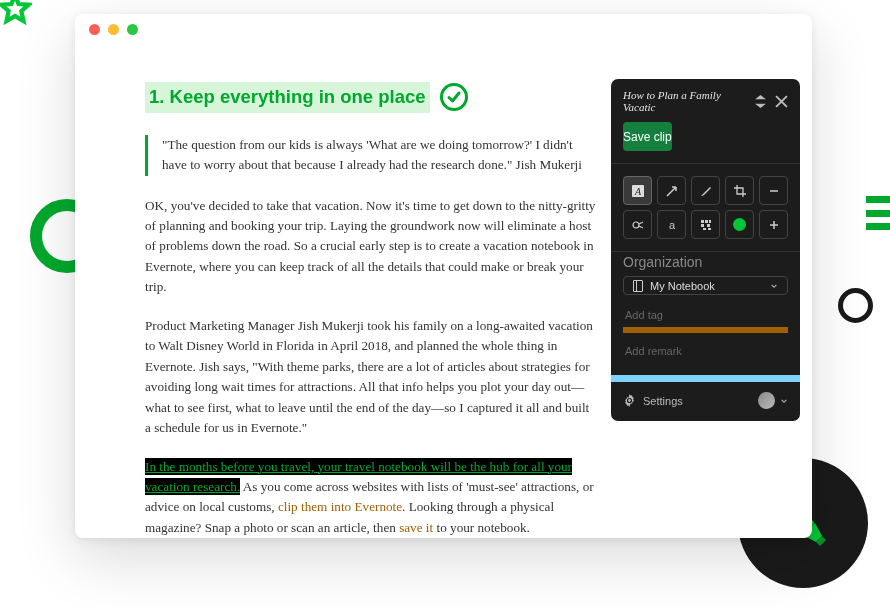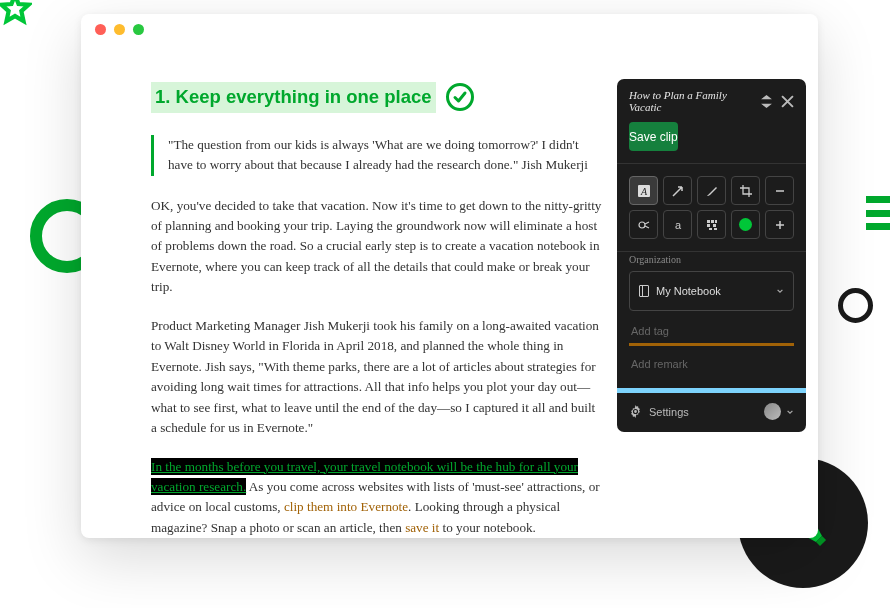--- a/index.html
+++ b/index.html
@@ -70,21 +70,20 @@
     .window {
       position: absolute;
       top: 14px;
       left: 75px;
       width: 737px;
       height: 524px;
       background: #fff;
       border-radius: 8px;
       box-shadow: 0 20px 60px rgba(0,0,0,0.15), 0 2px 8px rgba(0,0,0,0.08);
       overflow: hidden;
-      margin-left: 6px;
     }
     .titlebar {
       height: 30px;
       display: flex;
       align-items: center;
       padding-left: 14px;
       gap: 8px;
     }
     .traffic-light {
       width: 11px;
@@ -222,29 +221,28 @@
     .tool svg { width: 14px; height: 14px; }
     .tool.color-ind::after {
       content: '';
       width: 13px;
       height: 13px;
       background: #00C638;
       border-radius: 50%;
     }
     .section-label {
       padding: 2px 12px 6px 12px;
-      font-size: 10px;
+      font-size: 14px;
       color: #888;
-      font-family: Liberation Serif, serif;
     }
     .notebook-select {
       margin: 0 12px 8px 12px;
       border: 1px solid #444;
       border-radius: 4px;
-      height: 40px;
+      height: 19px;
       display: flex;
       align-items: center;
       padding: 0 9px;
       cursor: pointer;
       justify-content: space-between;
     }
     .notebook-left { display: flex; align-items: center; gap: 7px; }
     .notebook-icon {
       width: 10px;
       height: 12px;
@@ -267,30 +265,30 @@
     }
     .input-field {
       margin: 0 12px 6px 12px;
       background: transparent;
       border: none;
       color: #ddd;
       font-size: 11px;
       padding: 6px 2px;
       outline: none;
       width: calc(100% - 24px);
-      border-bottom: 3px solid #a16207;
+      border-bottom: 6px solid #a16207;
     }
     .input-field::placeholder { color: #666; }
     .input-field.remark { border-bottom: none; margin-bottom: 12px; }
     .settings-row {
       display: flex;
       align-items: center;
       justify-content: space-between;
       padding: 10px 12px 2px 12px;
-      border-top: 5px solid #7dd3fc;
+      border-top: 7px solid #7dd3fc;
     }
     .settings-left {
       display: flex;
       align-items: center;
       gap: 7px;
       cursor: pointer;
       color: #bbb;
     }
     .avatar-group { display: flex; align-items: center; gap: 5px; cursor: pointer; }
     .avatar {

